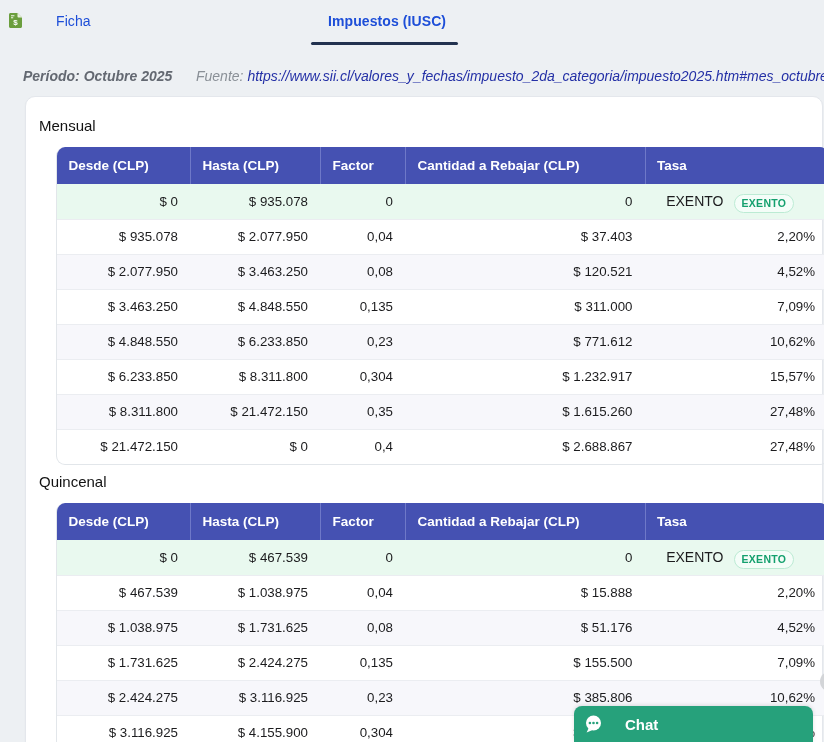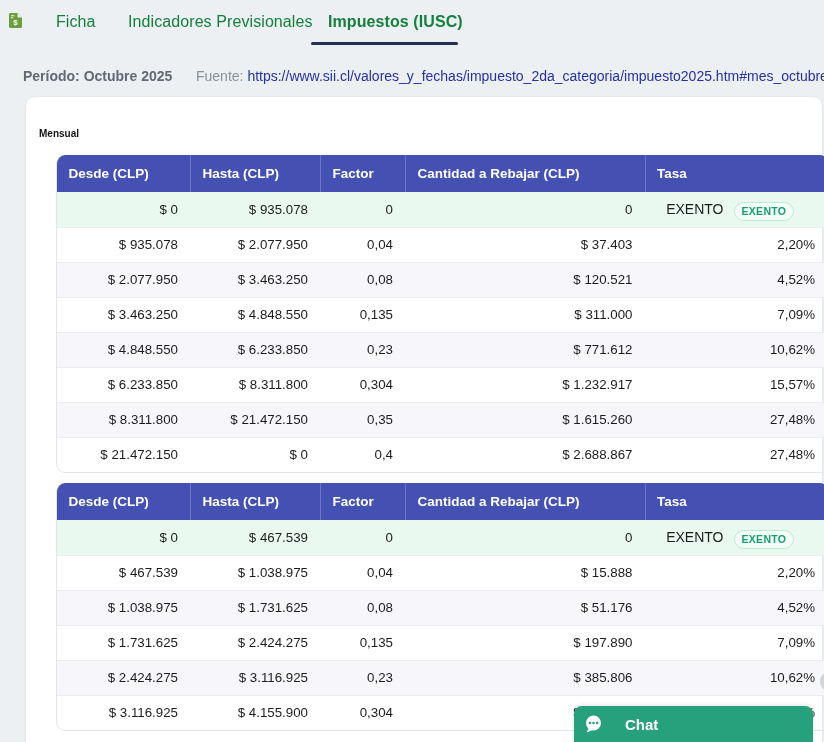--- a/index.html
+++ b/index.html
@@ -2,32 +2,32 @@
 <html><head>
 <meta charset="utf-8">
 <style>
 * { margin:0; padding:0; box-sizing:border-box; }
 html,body { width:824px; height:742px; overflow:hidden; background:#edf0f3; font-family:"Liberation Sans",sans-serif; }
 body { position:relative; }
 
 
 .tabbar { position:absolute; left:0; top:0; width:824px; height:45px; }
 .ficon { position:absolute; left:9px; top:13px; }
-.tab { position:absolute; top:13px; font-size:16px; letter-spacing:.09px; color:#15803d; white-space:nowrap; }
+.tab { position:absolute; top:13px; font-size:14px; letter-spacing:.09px; color:#1d4ed8; white-space:nowrap; }
 .underline { position:absolute; left:311px; top:42px; width:147px; height:3px; background:#22324f; border-radius:2px; }
 
 
-.meta { position:absolute; left:0; top:62px; width:716px; height:28px; white-space:nowrap; font-size:13.5px; }
+.meta { position:absolute; left:0; top:62px; width:716px; height:28px; white-space:nowrap; font-size:13.5px;font-style:italic; }
 .periodo { position:absolute; left:23px; top:6px; font-weight:bold; color:#636871; font-size:14px; }
 .fuente { position:absolute; left:196px; top:6px; color:#8a9097; font-size:14px; }
 .fuente .lnk { color:#2430a6; }
 
 
 .card { position:absolute; left:25px; top:96px; width:798px; height:740px; background:#ffffff; border:1px solid #e4e7ec; border-radius:10px; box-shadow:0 1px 2px rgba(16,24,40,.04); padding:21.5px 10px 0 14px; }
-h3.sec { font-size:10px; font-weight:bold; color:#121212; margin:8px 0 14px -1px; line-height:14px; }
+h3.sec { font-size:15px; font-weight:normal; color:#121212; margin:0 0 14px -1px; line-height:14px; }
 .twrap { width:773px; border:1px solid #e2e6ea; border-top:none; border-radius:9px; overflow:hidden; margin-bottom:10px;margin-left:16px; }
 table.tx { border-collapse:separate; border-spacing:0; width:771px; table-layout:fixed; font-size:13.3px; color:#1c1c1e; }
 table.tx col.c1 { width:134px; }
 table.tx col.c2 { width:130px; }
 table.tx col.c3 { width:85px; }
 table.tx col.c4 { width:239.5px; }
 table.tx col.c5 { width:182.5px; }
 table.tx th { background:#4551b2; color:#ffffff; font-weight:bold; font-size:13.5px; text-align:left; height:37px; padding:0 0 0 11.5px; border-right:1px solid #6e78c8; }
 table.tx th:last-child { border-right:none; }
 table.tx td { height:35px; padding:0 13px 0 0; text-align:right; border-bottom:1px solid #ebedf1; }
@@ -47,21 +47,20 @@
 
 <div class="tabbar">
   <svg class="ficon" width="13" height="15" viewBox="0 0 13 15">
     <path d="M0 1.5 C0 .7.7 0 1.5 0 H8.5 L13 4.5 V13.5 C13 14.3 12.3 15 11.5 15 H1.5 C.7 15 0 14.3 0 13.5 Z" fill="#6b9e3d"></path>
     <path d="M8.5 0 L13 4.5 H9.5 C8.95 4.5 8.5 4.05 8.5 3.5 Z" fill="#e9f1dd"></path>
     <rect x="2" y="2.2" width="3.4" height="1.1" fill="#e9f1dd"></rect>
     <rect x="2" y="4.2" width="2.2" height="1.1" fill="#e9f1dd"></rect>
     <text x="6.5" y="11.8" font-family="Liberation Sans" font-size="8" font-weight="bold" fill="#ffffff" text-anchor="middle">$</text>
   </svg>
   <div class="tab" style="left:56px;">Ficha</div>
-  <div class="tab" style="left:128px;">Indicadores Previsionales</div>
   <div class="tab" style="left:328px;font-weight:bold;">Impuestos (IUSC)</div>
   <div class="underline"></div>
 </div>
 
 <div class="meta">
   <div class="periodo">Período: Octubre 2025</div>
   <div class="fuente">Fuente: <span class="lnk">https://www.sii.cl/valores_y_fechas/impuesto_2da_categoria/impuesto2025.htm#mes_octubre</span></div>
 </div>
 
 <div class="card">
@@ -141,20 +140,21 @@
             <td>$ 21.472.150</td>
             <td>$ 0</td>
             <td>0,4</td>
             <td>$ 2.688.867</td>
             <td class="tasa">27,48%</td>
           </tr>
   </tbody>
       </table>
     </div>
 
+  <h3 class="sec">Quincenal</h3>
   <div class="twrap">
       <table class="tx">
     <colgroup>
           <col class="c1">
           <col class="c2">
           <col class="c3">
           <col class="c4">
           <col class="c5">
         </colgroup>
     <tbody>
@@ -188,21 +188,21 @@
             <td>$ 1.038.975</td>
             <td>$ 1.731.625</td>
             <td>0,08</td>
             <td>$ 51.176</td>
             <td class="tasa">4,52%</td>
           </tr>
     <tr>
             <td>$ 1.731.625</td>
             <td>$ 2.424.275</td>
             <td>0,135</td>
-            <td>$ 197.890</td>
+            <td>$ 155.500</td>
             <td class="tasa">7,09%</td>
           </tr>
     <tr class="alt">
             <td>$ 2.424.275</td>
             <td>$ 3.116.925</td>
             <td>0,23</td>
             <td>$ 385.806</td>
             <td class="tasa">10,62%</td>
           </tr>
     <tr>

